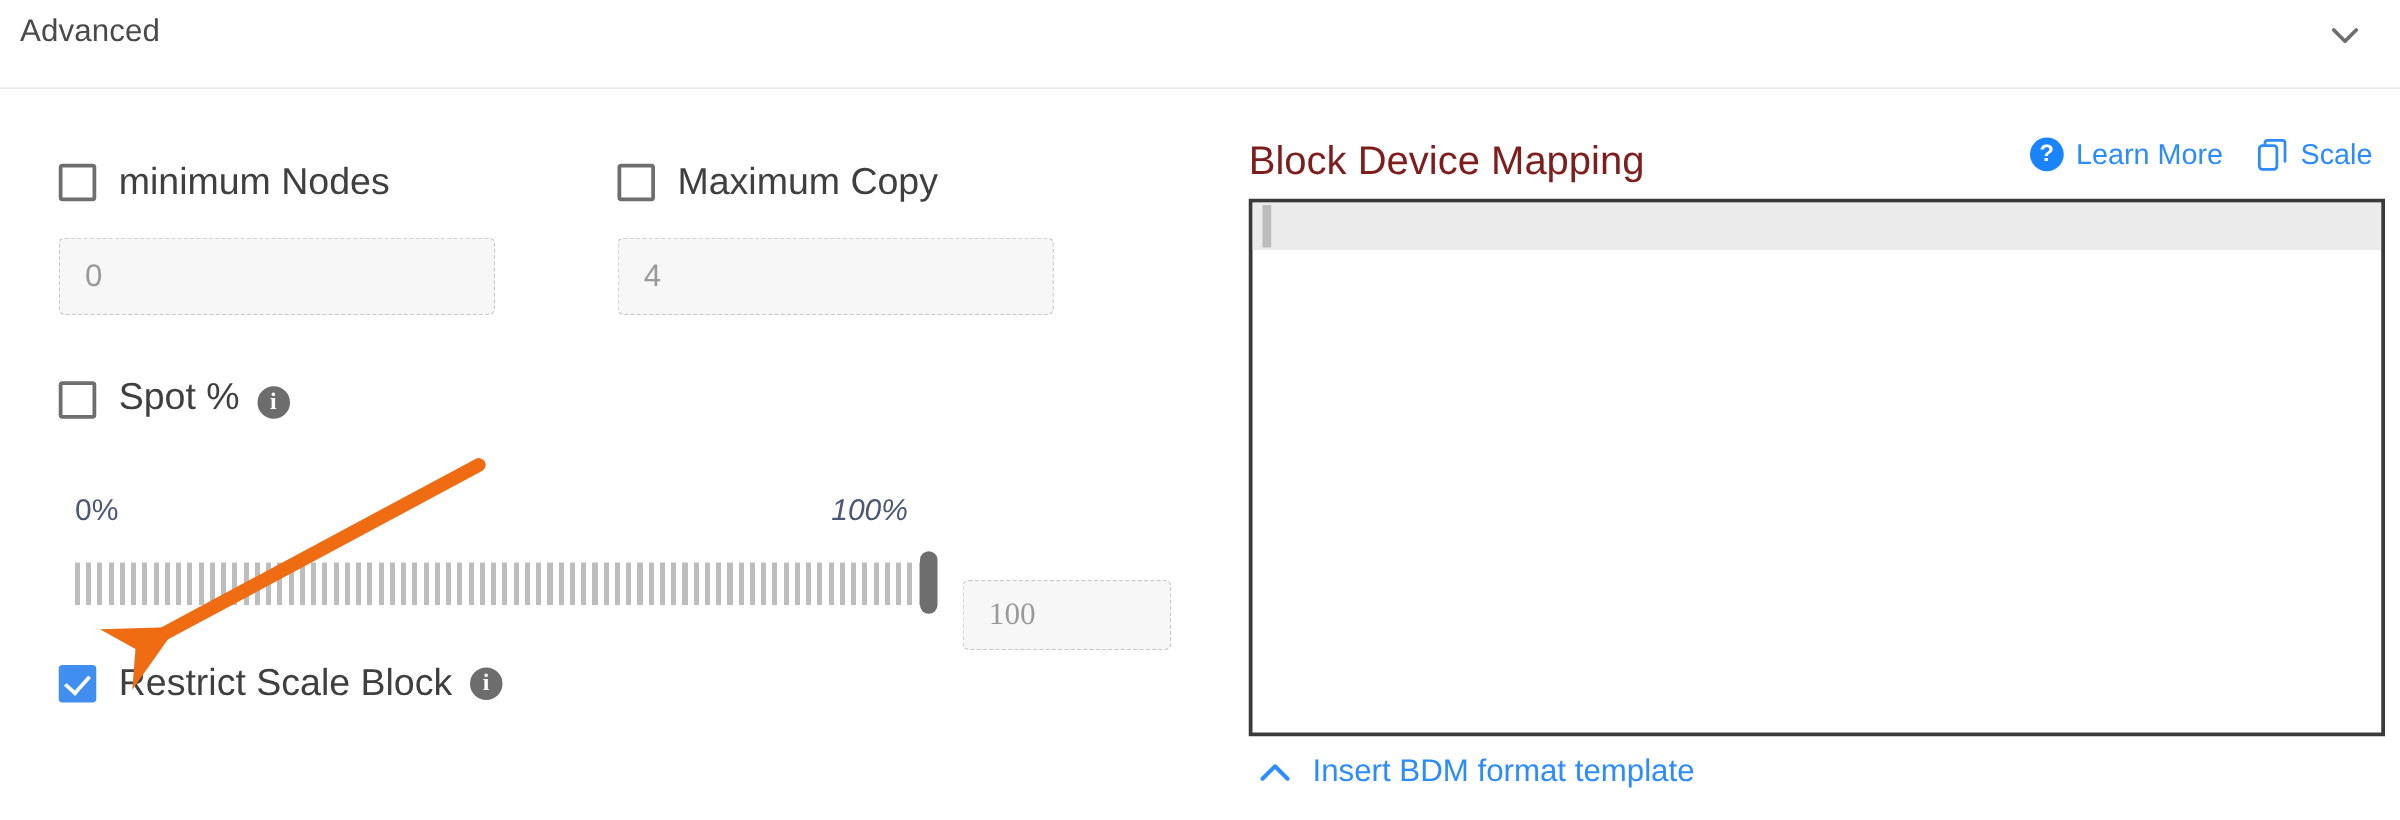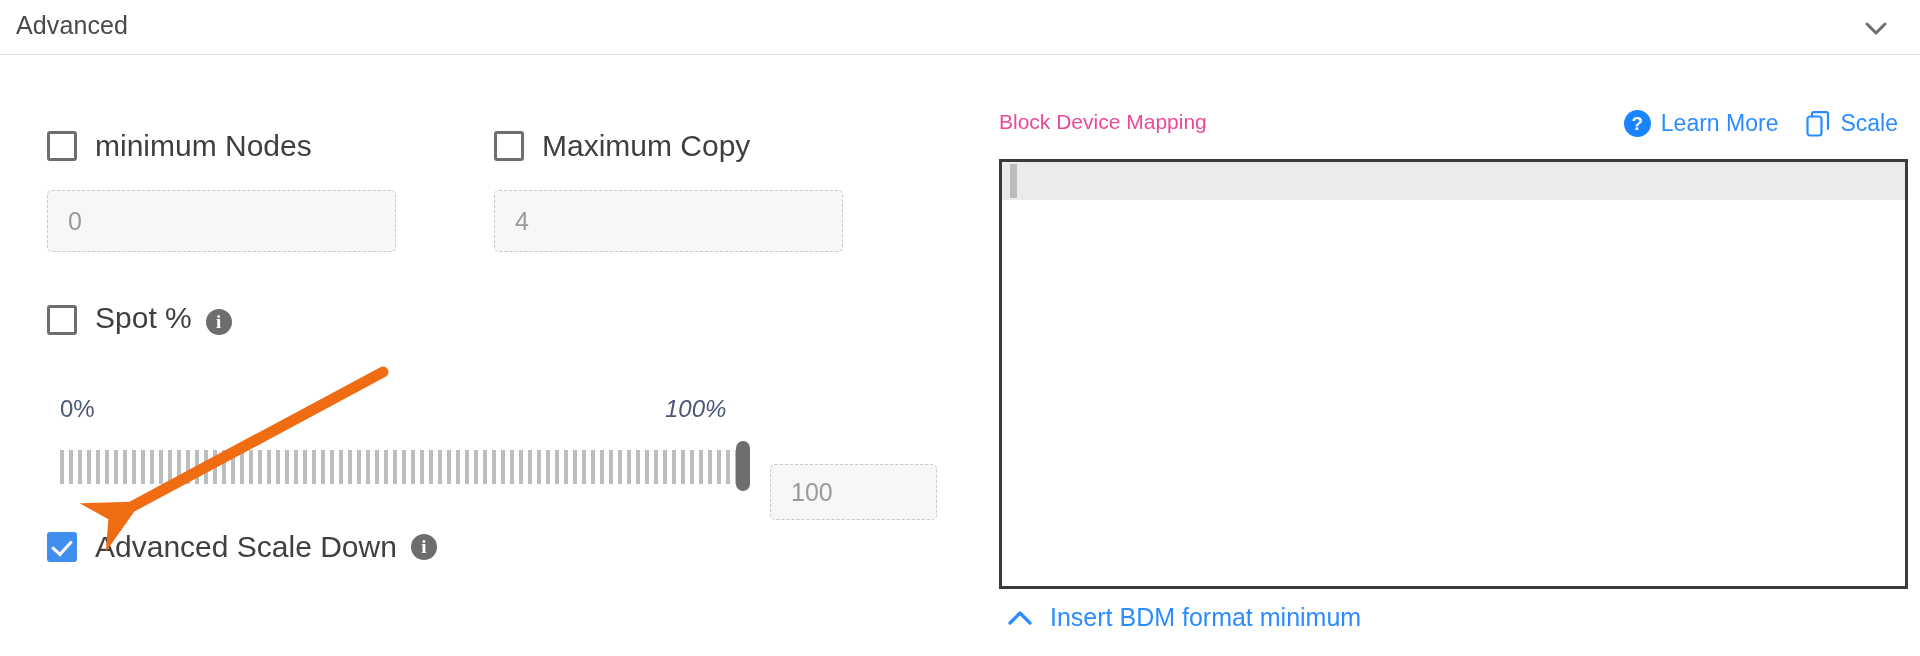--- a/index.html
+++ b/index.html
@@ -14,21 +14,21 @@
     color: #3c3c3c;
     overflow: hidden;
     position: relative;
   }
 
   
   .section-header {
     position: absolute;
     left: 0; top: 0;
     width: 1920px;
-    height: 55px;
+    height: 71px;
     box-sizing: border-box;
     border-bottom: 1px solid #e0e0e0;
   }
   .section-title {
     position: absolute;
     left: 16px;
     top: 11px;
     font-size: 25px;
     font-weight: 400;
     color: #4a4a4a;
@@ -162,22 +162,22 @@
     position: absolute;
     left: 990px;
     top: 55px;
     width: 930px;
     height: 601px;
   }
   .bdm-title {
     position: absolute;
     left: 9px;
     top: 55px;
-    font-size: 21px;
-    color: #ec4899;
+    font-size: 32px;
+    color: #7f1d1d;
   }
   .bdm-actions {
     position: absolute;
     right: 22px;
     top: 55px;
     display: flex;
     align-items: center;
     gap: 10px;
   }
   .help-badge {
@@ -300,25 +300,25 @@
     <span class="cb-label">Spot %</span>
     <span class="info-icon">i</span>
   </div>
 
   <div class="slider-wrap">
     <span class="slider-end-label" style="left:0;">0%</span>
     <span class="slider-end-label" style="left:605px;font-style:italic;">100%</span>
     <div class="slider-track"></div>
     <div class="slider-thumb" style="left:676px;"></div>
   </div>
-  <div class="num-input" style="left:770px; top:409px; width:167px; height:56px;">100</div>
+  <div class="num-input" style="left:770px; top:409px; width:167px; height:56px;font-family:Liberation Serif, serif;">100</div>
 
   <div class="cb-row" style="left:47px; top:475px;">
     <span class="checkbox checked"></span>
-    <span class="cb-label">Advanced Scale Down</span>
+    <span class="cb-label">Restrict Scale Block</span>
     <span class="info-icon">i</span>
   </div>
 </div>
 
 <div class="right-col">
   <div class="bdm-title">Block Device Mapping</div>
 
   <div class="bdm-actions">
     <span class="help-badge">?</span>
     <span class="link-blue">Learn More</span>
@@ -336,21 +336,21 @@
     <div class="editor-gutter-cursor"></div>
     <div class="editor-content"></div>
   </div>
 
   <div class="insert-link">
     <span class="chev">
       <svg width="28" height="20" viewBox="0 0 28 20" aria-hidden="true">
         <path d="M4 15 L14 5 L24 15" fill="none" stroke="#2b8cff" stroke-width="3.2" stroke-linecap="round" stroke-linejoin="round"></path>
       </svg>
     </span>
-    <span class="txt">Insert BDM format minimum</span>
+    <span class="txt">Insert BDM format template</span>
   </div>
 </div>
 
 <svg class="annotation-arrow" viewBox="0 0 1920 656">
   <defs>
     <marker id="arrowhead" markerWidth="5" markerHeight="5" refX="2.2" refY="2.5" orient="auto" markerUnits="strokeWidth">
       <path d="M5,0 L0,2.5 L5,5 L3.4,2.5 Z" fill="#ef6c13"></path>
     </marker>
   </defs>
   <line x1="383" y1="372" x2="120" y2="513" stroke="#ef6c13" stroke-width="11" stroke-linecap="round" marker-end="url(#arrowhead)"></line>

